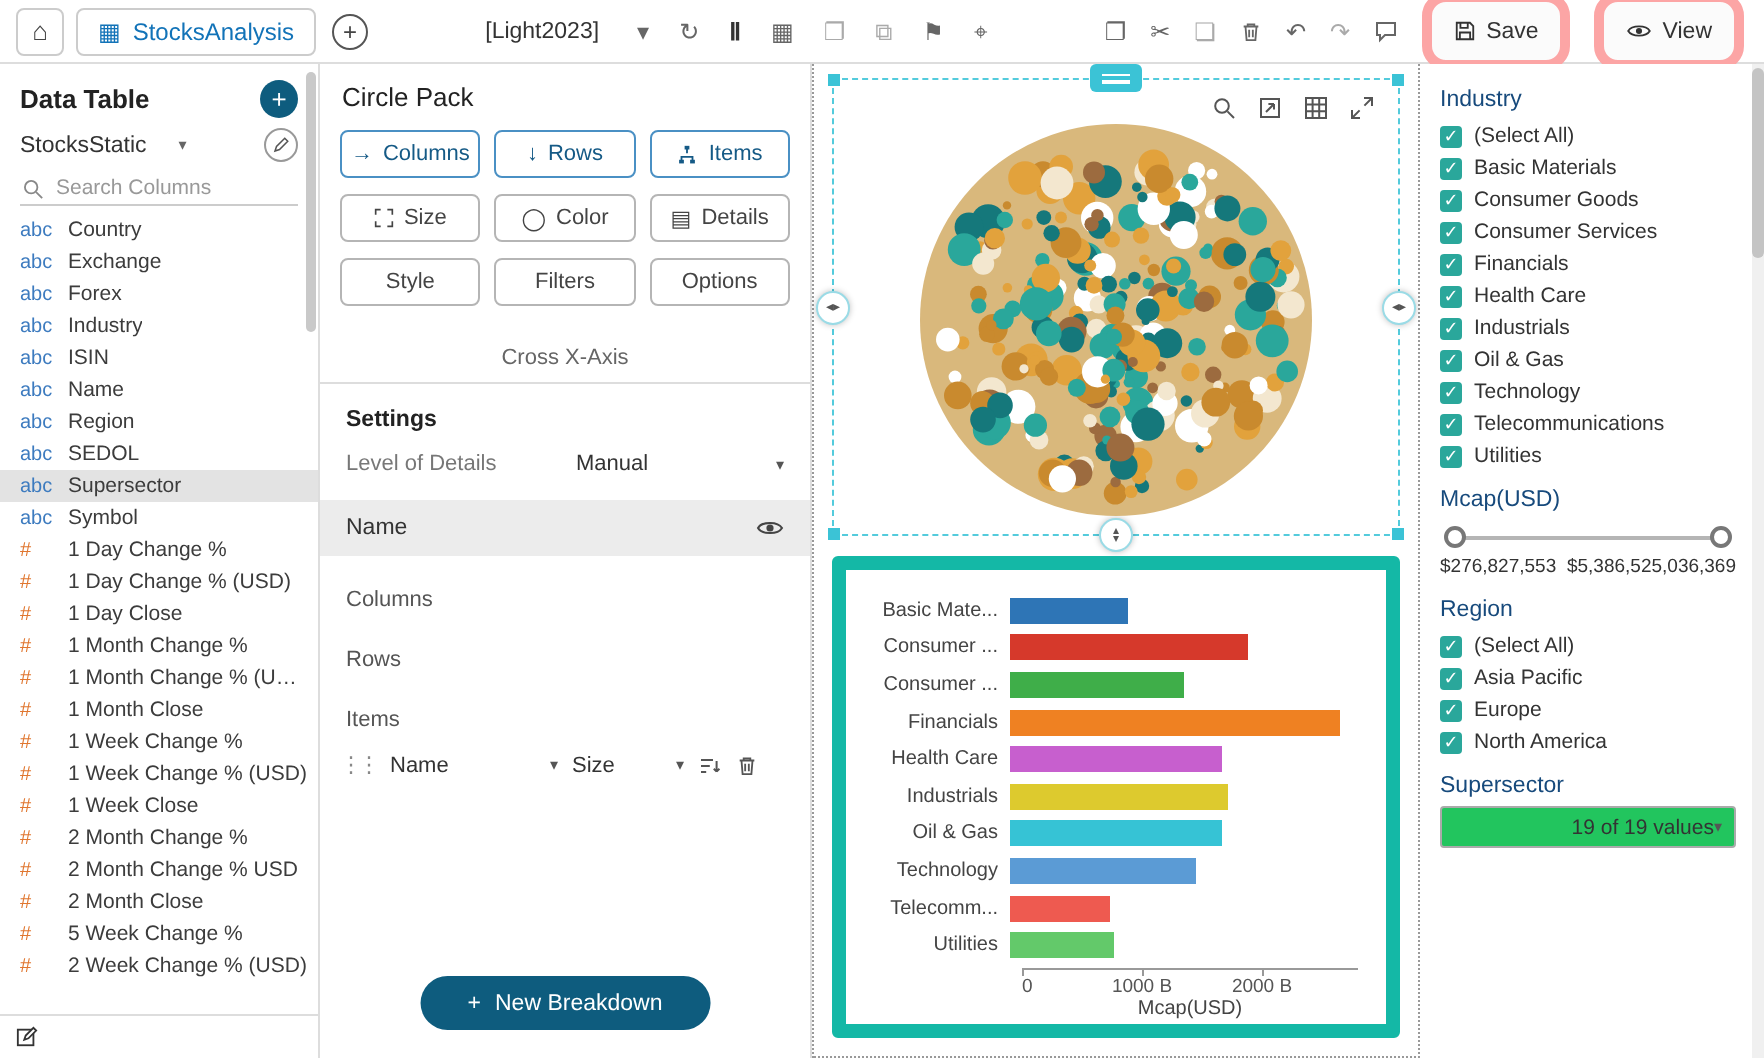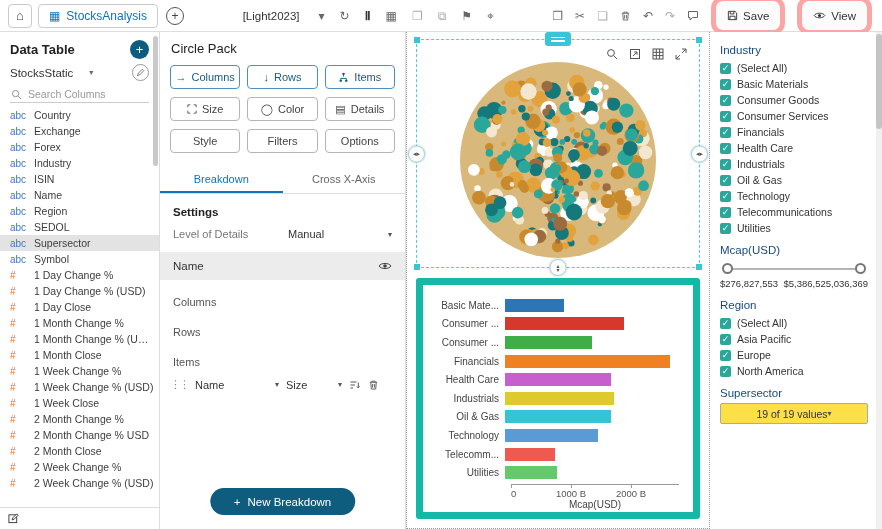--- a/index.html
+++ b/index.html
@@ -94,21 +94,21 @@
   .filter-panel{width:172px;padding:4px 14px 0 10px;position:relative;overflow:hidden;background:#fff}
   .fp-title{font-size:11.5px;color:#174a7c;margin:8px 0 4px}
   .cb-row{display:flex;align-items:center;gap:6px;height:16px;font-size:10.5px;color:#333;cursor:pointer}
   .cb{width:11px;height:11px;background:#2aa79b;border-radius:2px;color:#fff;font-size:9px;line-height:11px;text-align:center;flex:none}
   .slider{position:relative;height:14px;margin:6px 2px 2px}
   .slider .track{position:absolute;left:4px;right:4px;top:6px;height:2px;background:#b5b5b5}
   .sl-handle{position:absolute;top:1px;width:11px;height:11px;border-radius:50%;background:#fff;border:2px solid #777;cursor:pointer}
   .range-labels{position:relative;height:13px;font-size:9.5px;color:#333}
   .range-labels .min{position:absolute;left:0;white-space:nowrap}
   .range-labels .max{position:absolute;right:0;white-space:nowrap}
-  .select-box{border:1px solid #aaa;border-radius:2px;height:21px;display:flex;align-items:center;justify-content:center;padding:0 6px;font-size:10.5px;color:#333;margin-top:3px;background:#fde047;cursor:pointer}
+  .select-box{border:1px solid #aaa;border-radius:2px;height:21px;display:flex;align-items:center;justify-content:flex-end;padding:0 6px;font-size:10.5px;color:#333;margin-top:3px;background:#22c55e;cursor:pointer}
   .fp-scrollbar{position:absolute;right:0;top:0;width:6px;height:100%;background:#f0f0f0}
   .fp-scrollbar i{position:absolute;top:2px;left:0;width:6px;height:95px;background:#c4c4c4;border-radius:3px}
 </style>
 </head>
 <body>
 
 <div class="topbar">
   <div class="tb-square">
       <span>⌂</span>
     </div>
@@ -276,21 +276,21 @@
         <div class="field-row">
           <span class="fprefix fnum">#</span>
           <span class="fname">2 Month Change % USD</span>
         </div>
         <div class="field-row">
           <span class="fprefix fnum">#</span>
           <span class="fname">2 Month Close</span>
         </div>
         <div class="field-row">
           <span class="fprefix fnum">#</span>
-          <span class="fname">2 Week Change %</span>
+          <span class="fname">5 Week Change %</span>
         </div>
         <div class="field-row">
           <span class="fprefix fnum">#</span>
           <span class="fname">2 Week Change % (USD)</span>
         </div>
       </div>
     <div class="lp-scrollbar"></div>
     <div class="lp-footer">
       <span>
         <svg viewBox="0 0 12 12" width="11" height="11">
@@ -351,21 +351,20 @@
         </div>
       <div class="gray-btn">
           <span>Filters</span>
         </div>
       <div class="gray-btn">
           <span>Options</span>
         </div>
     </div>
 
     <div class="tabs">
-      <div class="tab active">Breakdown</div>
       <div class="tab">Cross X-Axis</div>
     </div>
 
     <div class="settings-h">Settings</div>
 
     <div class="lod-row">
       <span>Level of Details</span>
       <span class="lod-value">
         <span>Manual</span>
         <span class="caret">▾</span>

